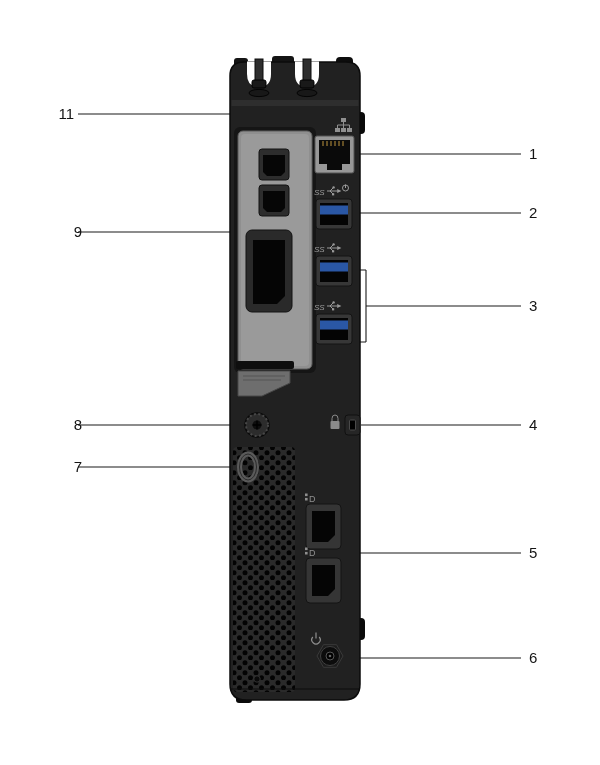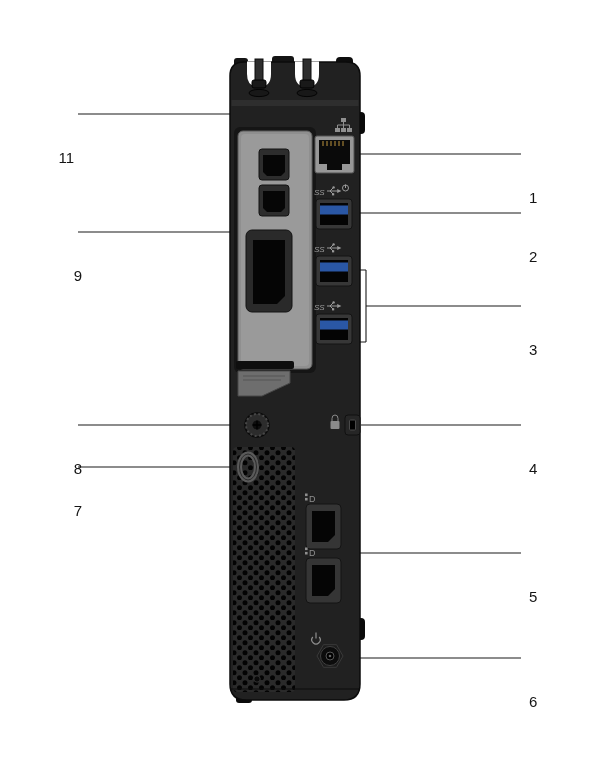--- a/index.html
+++ b/index.html
@@ -1,19 +1,19 @@
 <!DOCTYPE html>
 <html><head>
 <meta charset="utf-8">
 <style>
   html,body{margin:0;padding:0;background:#ffffff;}
   .stage{position:relative;width:600px;height:765px;background:#ffffff;overflow:hidden;
          font-family:"Liberation Sans",sans-serif;}
   .stage svg{position:absolute;left:0;top:0;}
-  .callout{position:absolute;font-size:15px;font-weight:500;color:#141414;line-height:18px;margin-top:44px;}
+  .callout{position:absolute;font-size:15px;font-weight:500;color:#141414;line-height:18px;}
   .callout.left{width:34px;text-align:right;}
   .callout.right{width:30px;text-align:left;}
 </style>
 </head>
 <body>
 
 <div class="stage">
 
 <svg width="600" height="765" viewBox="0 0 600 765">
   <defs>

